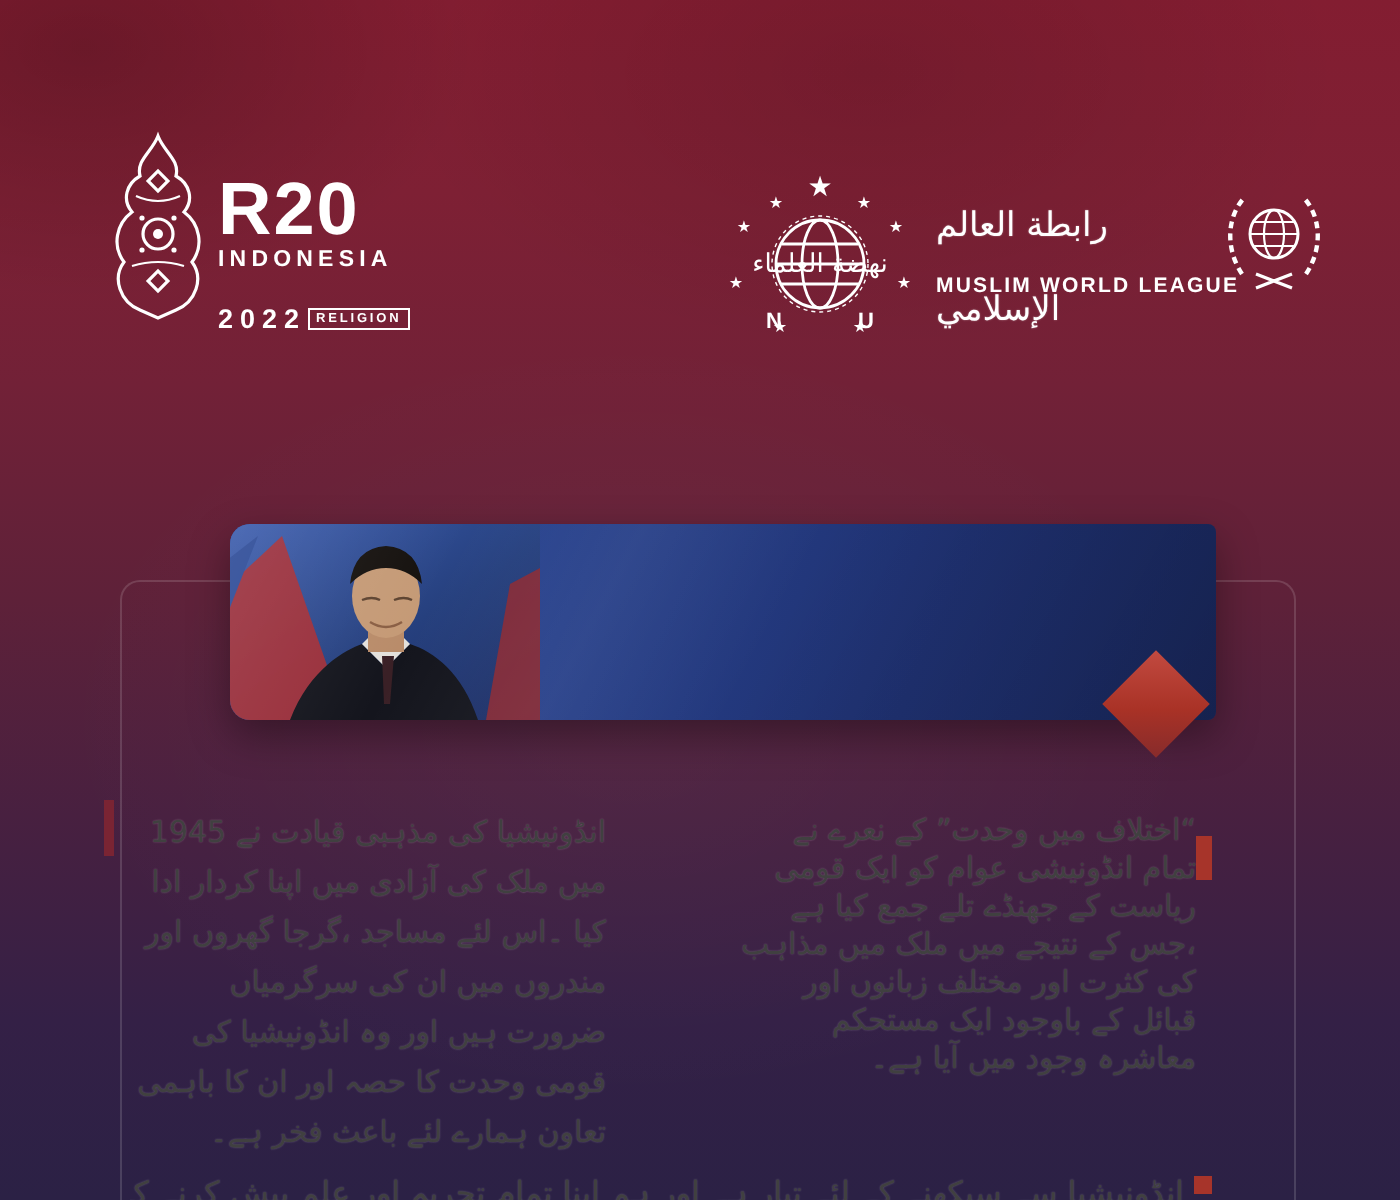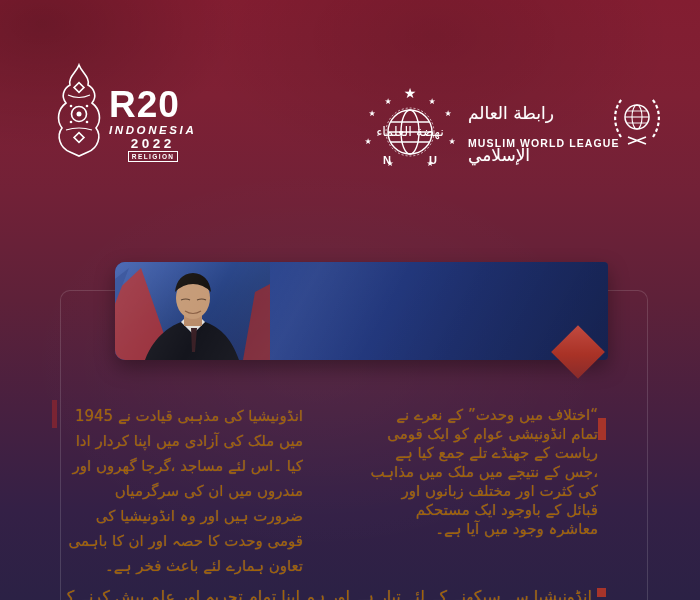--- a/index.html
+++ b/index.html
@@ -18,22 +18,22 @@
   }
   .frame{
     left:60px;top:290px;width:586px;height:330px;
     border:1px solid rgba(255,255,255,.14);border-bottom:none;
     border-radius:10px 10px 0 0;
   }
   
   .r20{left:52px;top:62px;display:flex;align-items:center;}
   .r20 .txt{margin-left:3px;padding-top:27px;font-family:"Liberation Sans",sans-serif;}
   .r20-title{font-size:37px;font-weight:bold;line-height:32px;letter-spacing:1px;}
-  .r20-country{font-size:11.5px;font-weight:bold;letter-spacing:2.6px;margin-top:3px;font-style:italic;}
-  .r20-row{display:flex;align-items:center;margin-top:0;flex-direction:column;}
+  .r20-country{font-size:11.5px;font-weight:bold;letter-spacing:2.6px;margin-top:3px;}
+  .r20-row{display:flex;align-items:center;margin-top:16px;}
   .r20-year{font-size:13.5px;font-weight:bold;letter-spacing:3.5px;}
   .r20-badge{border:1px solid #fff;font-size:6.5px;letter-spacing:1.4px;padding:1px 3px;margin-left:1px;font-weight:bold;}
   .nu{left:355px;top:82px;width:110px;height:92px;}
   .mwl{left:468px;top:92px;width:196px;height:64px;}
   .mwl-arabic{left:0;top:0;width:138px;text-align:left;font-size:17px;direction:rtl;line-height:42px;text-shadow:0 0 1px rgba(255,255,255,.4);}
   .mwl-name{left:0;top:45px;width:138px;text-align:center;font-family:"Liberation Sans",sans-serif;font-size:10.5px;font-weight:bold;letter-spacing:1.1px;white-space:nowrap;}
   
   .banner{
     left:115px;top:262px;width:493px;height:98px;border-radius:10px 4px 4px 10px;
     background:linear-gradient(112deg,#31509f 0%,#27408a 35%,#1f3171 70%,#1a2960 100%);
@@ -42,21 +42,21 @@
   .banner-sheen{inset:0;border-radius:10px 4px 4px 10px;
     background:linear-gradient(118deg,rgba(255,255,255,.10) 0%,transparent 22%,rgba(255,255,255,.05) 38%,transparent 55%,rgba(0,0,0,.18) 100%);}
   .photo{width:155px;height:98px;border-radius:10px 0 0 10px;overflow:hidden;flex:none;}
   .banner-text{right:12px;top:3px;width:335px;text-align:center;direction:rtl;}
   .banner-kicker{font-size:10.5px;opacity:.95;margin-top:7px;text-shadow:0 1px 2px rgba(0,0,0,.4);}
   .banner-person{font-size:17px;margin-top:5px;text-shadow:0 1px 2px rgba(0,0,0,.4);}
   .banner-heading{font-size:24px;font-weight:bold;margin-top:7px;text-shadow:0 1px 3px rgba(0,0,0,.5);}
   .diamond{left:559px;top:333px;width:38px;height:38px;transform:rotate(45deg);
     background:linear-gradient(135deg,#c24a40 0%,#a93226 55%,#872b2b 100%);z-index:4;}
   
-  .urdu{direction:rtl;text-align:right;color:#a16207;text-shadow:0 0 1px rgba(255,255,255,.25);}
+  .urdu{direction:rtl;text-align:right;color:#404040;text-shadow:0 0 1px rgba(255,255,255,.25);}
   .col-left{left:65px;top:404px;width:238px;font-size:15px;line-height:25px;}
   .col-right{left:367px;top:406px;width:231px;font-size:15px;line-height:19px;}
   .marker-left{left:52px;top:400px;width:5px;height:28px;background:#7a2433;}
   .marker-right{left:598px;top:418px;width:8px;height:22px;background:#a7342a;}
   
   .bottom-bullet{left:597px;top:588px;width:9px;height:9px;background:#a7342a;}
   .bottom-line{left:65px;top:585px;width:527px;font-size:16px;line-height:24px;white-space:nowrap;overflow:hidden;}
 </style>
 </head>
 <body>

